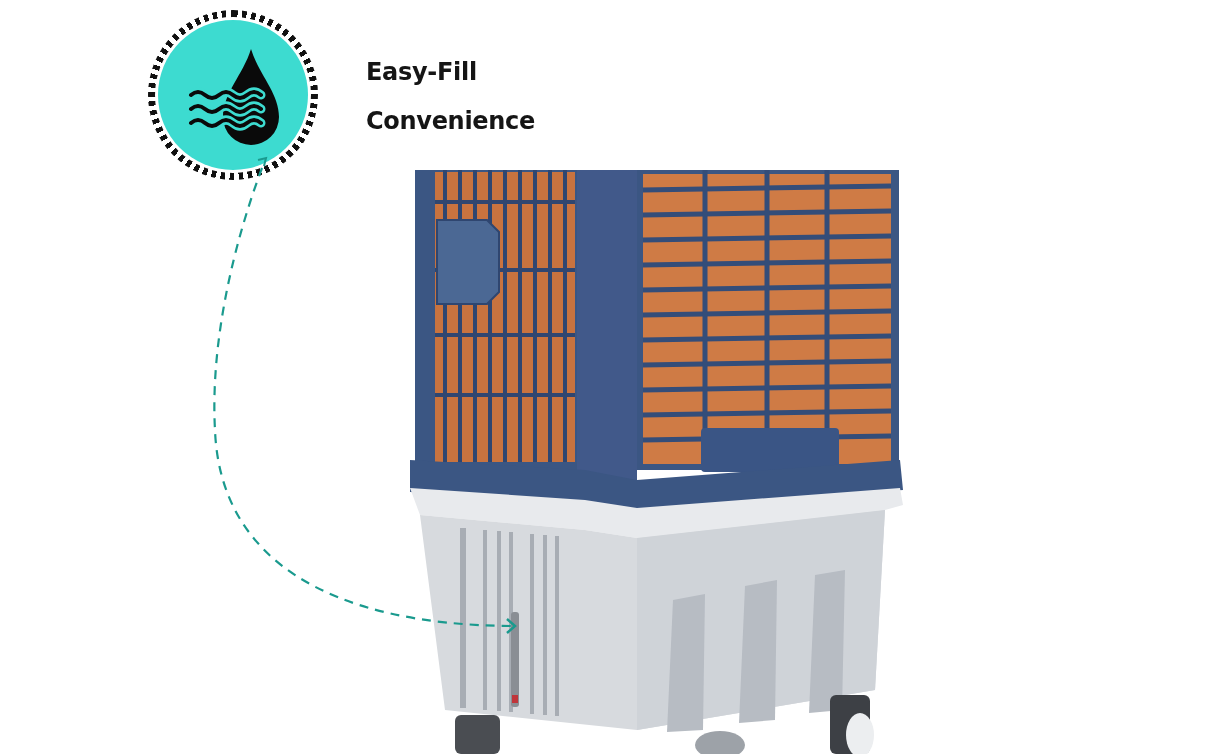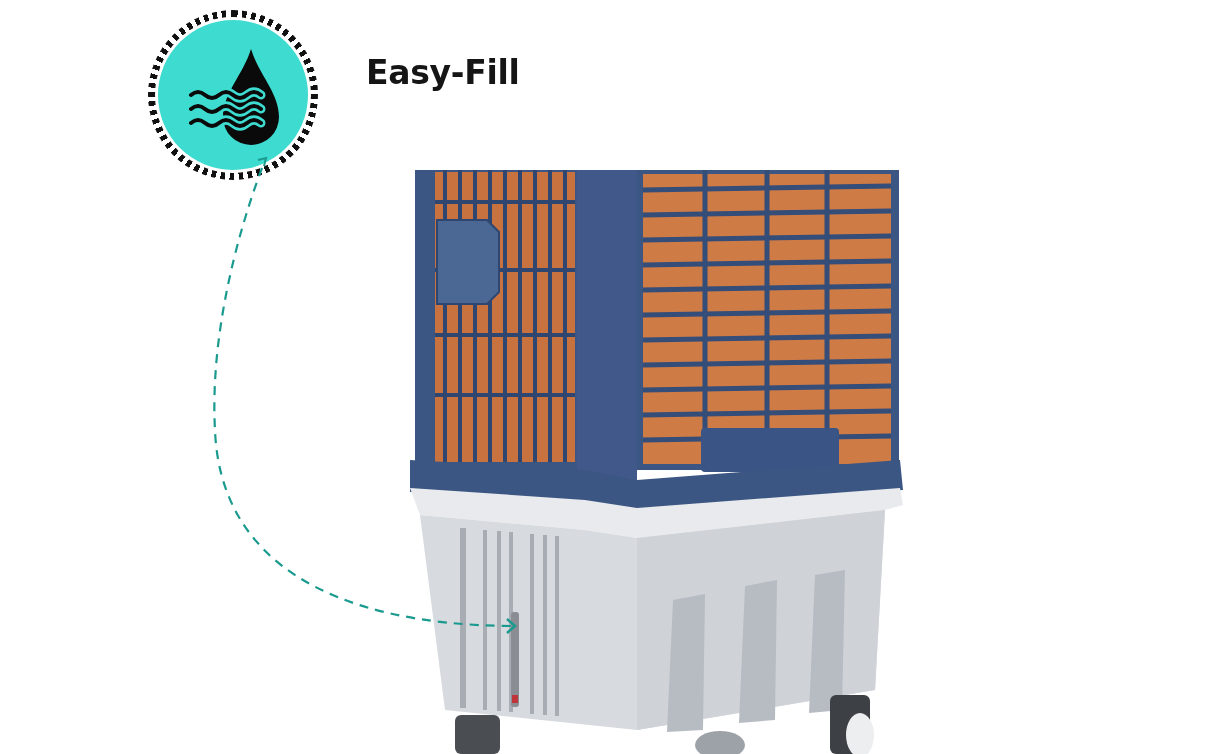--- a/index.html
+++ b/index.html
@@ -2,21 +2,21 @@
 <html><head>
 <meta charset="utf-8">
 <style>
   html,body{margin:0;padding:0;background:#fff;}
   body{width:1220px;height:754px;position:relative;overflow:hidden;font-family:"DejaVu Sans","Liberation Sans",sans-serif;}
   .badge{position:absolute;left:148px;top:10px;width:170px;height:170px;border-radius:50%;
     background:repeating-conic-gradient(#111 0deg 3.2deg,#fff 3.2deg 6.4deg);}
   .badge-inner{position:absolute;left:7px;top:7px;width:156px;height:156px;border-radius:50%;background:#fff;}
   .badge-fill{position:absolute;left:10px;top:10px;width:150px;height:150px;border-radius:50%;background:#3ddbd0;}
   .badge svg{position:absolute;left:25px;top:25px;}
-  .title{position:absolute;left:366px;top:48px;font-size:33px;font-weight:bold;line-height:49px;color:#151515;letter-spacing:-0.3px;}
+  .title{position:absolute;left:366px;top:48px;font-size:24px;font-weight:bold;line-height:49px;color:#151515;letter-spacing:-0.3px;}
   .title span{display:block;}
   .curve{position:absolute;left:0;top:0;}
   .product{position:absolute;left:405px;top:170px;width:500px;height:584px;}
 </style>
 </head>
 <body>
 
 <div class="badge">
   <div class="badge-inner"></div>
   <div class="badge-fill"></div>
@@ -30,20 +30,21 @@
     <g fill="none" stroke="#0a0a0a" stroke-width="4" stroke-linecap="round">
       <path d="M18 60 q7 -6 14 0 t14 0 t14 0 t14 0 t14 0"></path>
       <path d="M18 74 q7 -6 14 0 t14 0 t14 0 t14 0 t14 0"></path>
       <path d="M18 88 q7 -6 14 0 t14 0 t14 0 t14 0 t14 0"></path>
     </g>
   </svg>
 </div>
 
 <div class="title">
   <span>Easy-Fill</span>
+  <span>Convenience</span>
 </div>
 
 <svg class="product" viewBox="0 0 500 584">
 
   <rect x="10" y="0" width="170" height="300" fill="#3b5683"></rect>
   <rect x="30" y="2" width="140" height="290" fill="#c8733f"></rect>
   <g stroke="#2f4670" stroke-width="4">
     <line x1="40" y1="0" x2="40" y2="292"></line>
       <line x1="55" y1="0" x2="55" y2="292"></line>
       <line x1="70" y1="0" x2="70" y2="292"></line>

